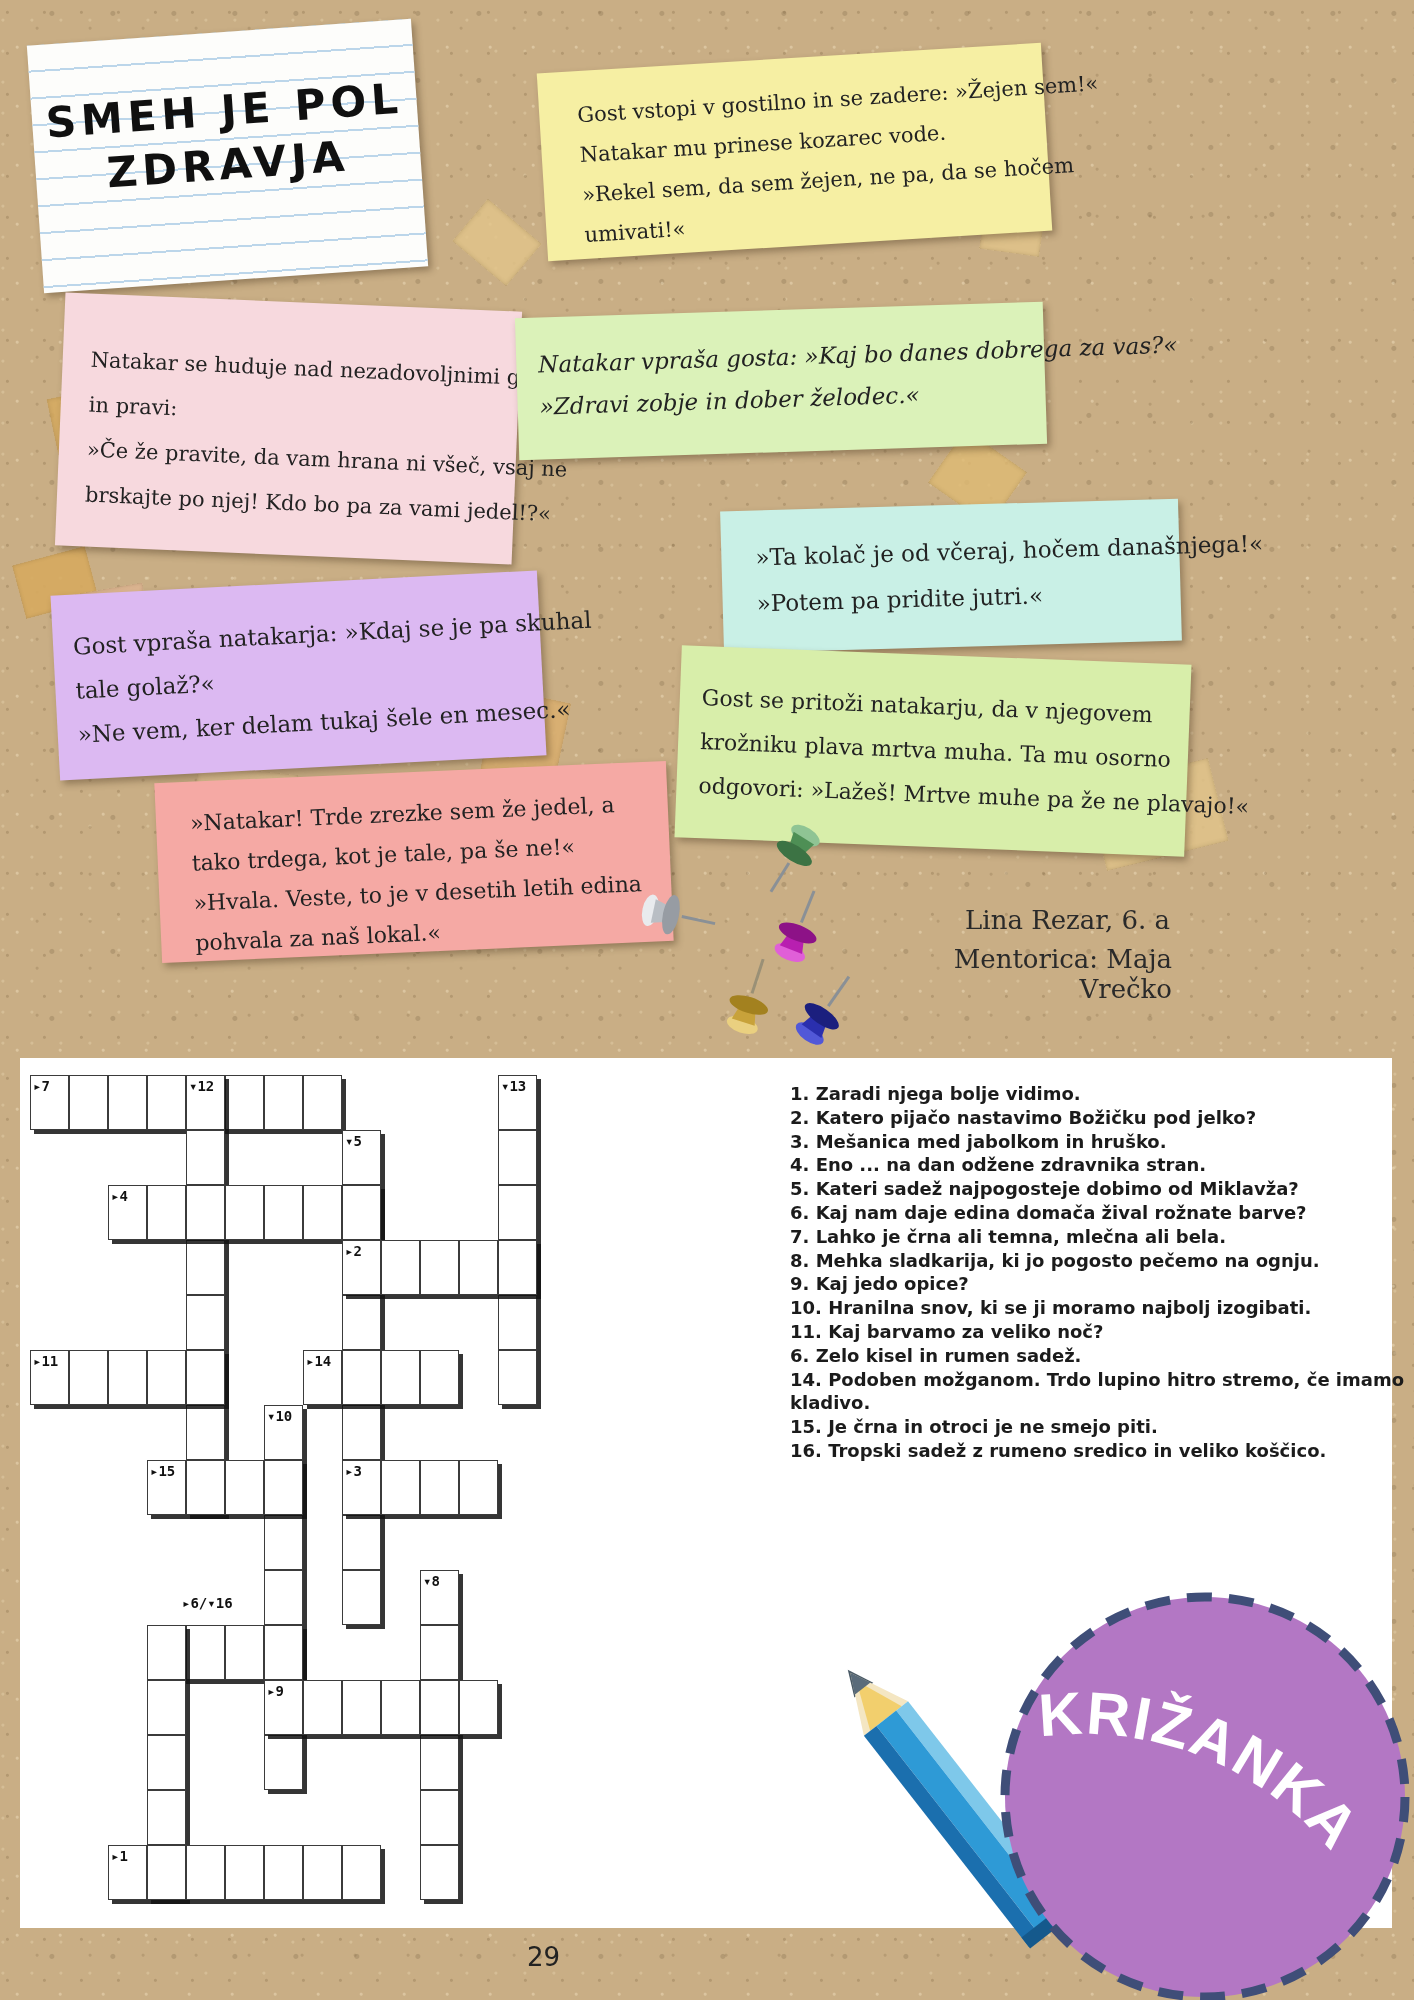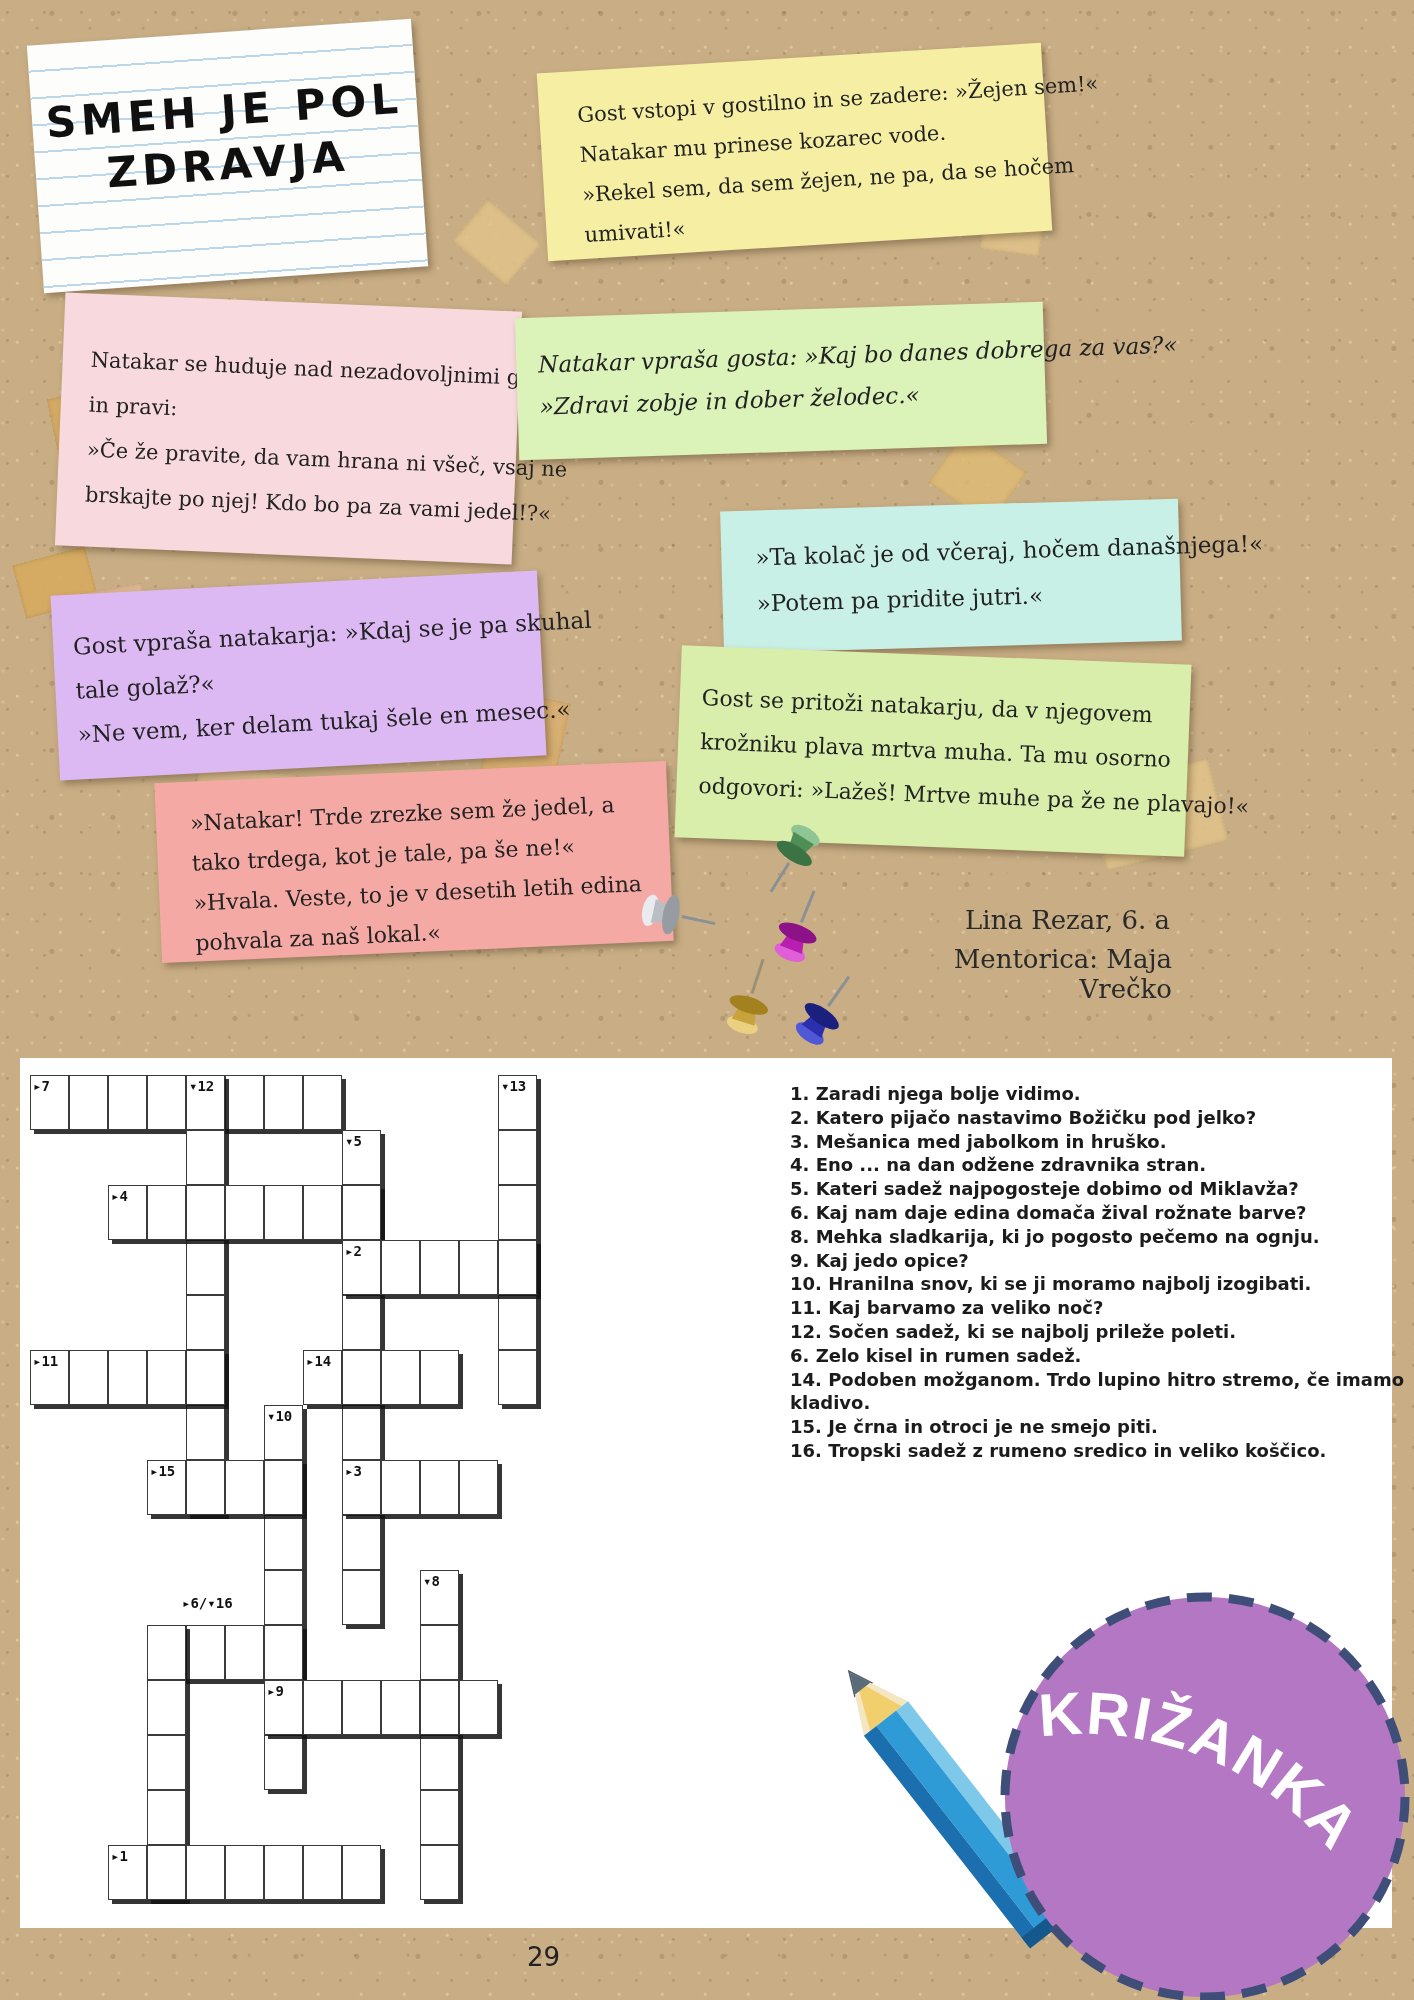--- a/index.html
+++ b/index.html
@@ -306,25 +306,25 @@
         <span class="glabel" style="left: 237px; top: 608px;">▸9</span>
         <span class="glabel" style="left: 81px; top: 773px;">▸1</span>
       </div>
     <div class="clues">
       <div class="clue">1. Zaradi njega bolje vidimo.</div>
       <div class="clue">2. Katero pijačo nastavimo Božičku pod jelko?</div>
       <div class="clue">3. Mešanica med jabolkom in hruško.</div>
       <div class="clue">4. Eno ... na dan odžene zdravnika stran.</div>
       <div class="clue">5. Kateri sadež najpogosteje dobimo od Miklavža?</div>
       <div class="clue">6. Kaj nam daje edina domača žival rožnate barve?</div>
+      <div class="clue">7. Lahko je črna ali temna, mlečna ali bela.</div>
       <div class="clue">8. Mehka sladkarija, ki jo pogosto pečemo na ognju.</div>
       <div class="clue">9. Kaj jedo opice?</div>
       <div class="clue">10. Hranilna snov, ki se ji moramo najbolj izogibati.</div>
       <div class="clue">11. Kaj barvamo za veliko noč?</div>
-      <div class="clue">12. Sočen sadež, ki se najbolj prileže poleti.</div>
       <div class="clue">6. Zelo kisel in rumen sadež.</div>
       <div class="clue">14. Podoben možganom. Trdo lupino hitro stremo, če imamo kladivo.</div>
       <div class="clue">15. Je črna in otroci je ne smejo piti.</div>
       <div class="clue">16. Tropski sadež z rumeno sredico in veliko koščico.</div>
     </div>
   </div>
 
   <svg class="pencil" width="250" height="400">
     <g transform="translate(28,52) rotate(52)">
       <polygon points="0,32 26,20 26,44" fill="#4a5a66"></polygon>

